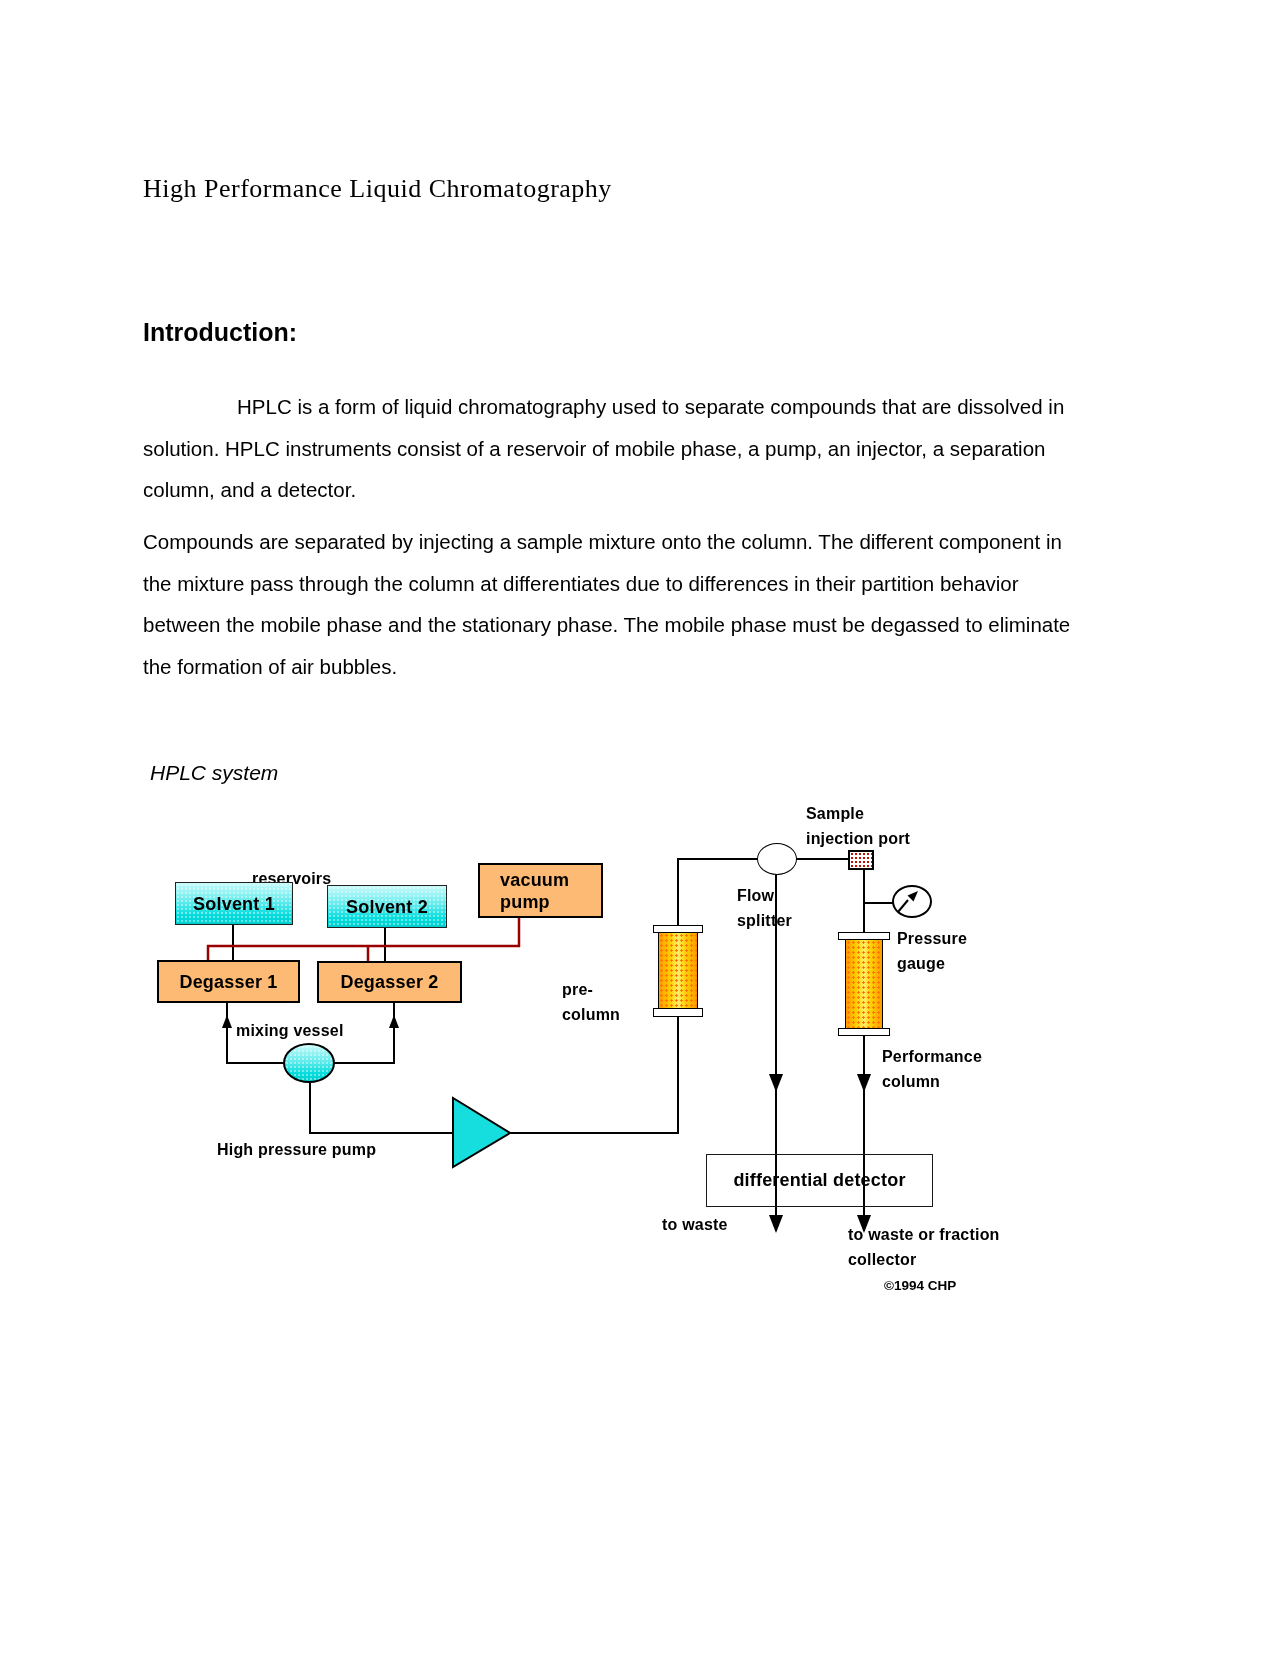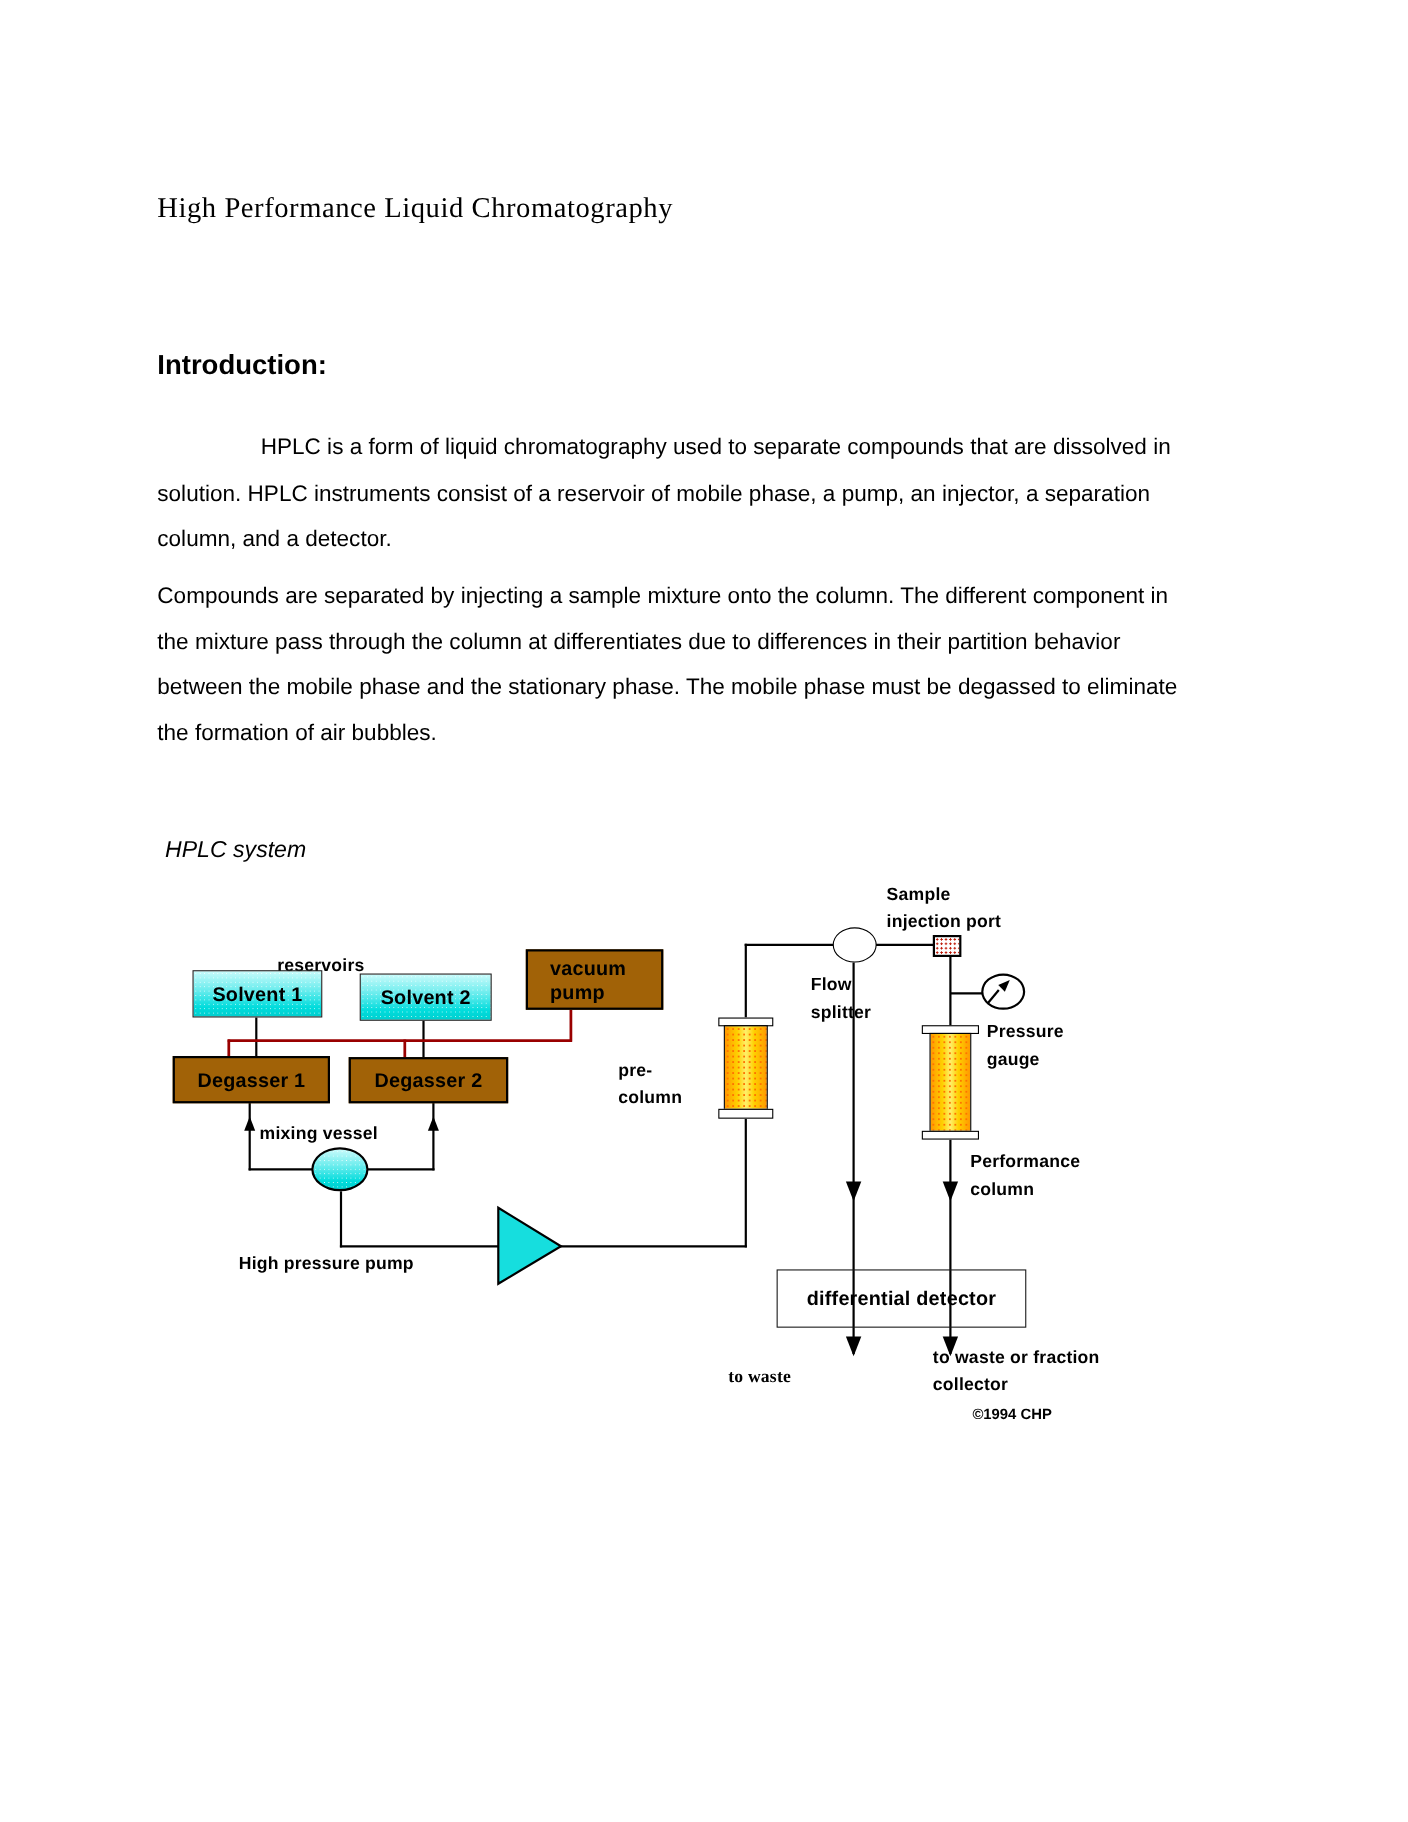--- a/index.html
+++ b/index.html
@@ -31,21 +31,21 @@
 
   .dlabel {
     position:absolute; font-size:16px; font-weight:bold; line-height:25px;
     letter-spacing:0.2px; white-space:nowrap;
   }
   .wrap { white-space:normal; }
   .dbox {
     position:absolute; display:flex; align-items:center; justify-content:center;
     font-size:18px; font-weight:bold; line-height:22px; letter-spacing:0.2px;
   }
-  .white-box { background:#a16207; border:2px solid #000; }
+  .white-box { background:#fdba74; border:2px solid #000; }
   .cyan-fill {
     background-image:
       radial-gradient(circle, rgba(255,255,255,0.85) 22%, transparent 28%),
       linear-gradient(180deg, #c8fbfb 0%, #62ebec 45%, #00dcdc 80%, #00cfcf 100%);
     background-size:4px 4px, 100% 100%;
   }
   .solvent-box { border:1.5px solid #222; }
   .vacuum-box { justify-content:flex-start; padding-left:20px; text-align:left; }
   .ellipse { border-radius:50%; }
   .flow-splitter { background:#fff; border:1.5px solid #000; }
@@ -130,21 +130,21 @@
   <div class="dbox cyan-fill solvent-box" style="left:327px; top:130px; width:120px; height:43px;">Solvent 2</div>
   <div class="dbox white-box vacuum-box wrap" style="left:478px; top:108px; width:125px; height:55px;">vacuum pump</div>
   <div class="dbox white-box" style="left:157px; top:205px; width:143px; height:43px;">Degasser 1</div>
   <div class="dbox white-box" style="left:317px; top:206px; width:145px; height:42px;">Degasser 2</div>
 
   <div class="dlabel" style="left:236px; top:263px;">mixing vessel</div>
   <div class="abs cyan-fill ellipse mixing-vessel" style="left:283px; top:288px; width:52px; height:40px;"></div>
 
   <div class="dlabel" style="left:217px; top:382px;">High pressure pump</div>
 
-  <div class="dlabel wrap" style="left:562px; top:206px; width:72px;">pre-column</div>
+  <div class="dlabel wrap" style="left:562px; top:222px; width:72px;">pre-column</div>
   <div class="col-cap" style="left:653px; top:170px; width:50px; height:8px;"></div>
   <div class="col-body" style="left:658px; top:177px; width:40px; height:77px;"></div>
   <div class="col-cap" style="left:653px; top:253px; width:50px; height:9px;"></div>
 
   <div class="abs ellipse flow-splitter" style="left:757px; top:88px; width:40px; height:32px;"></div>
   <div class="dlabel wrap" style="left:737px; top:128px; width:88px;">Flow splitter</div>
 
   <div class="dlabel wrap" style="left:806px; top:46px; width:125px;">Sample injection port</div>
   <div class="injection-port" style="left:848px; top:95px; width:26px; height:20px;"></div>
 
@@ -156,16 +156,16 @@
   </div>
   <div class="dlabel wrap" style="left:897px; top:171px; width:95px;">Pressure gauge</div>
 
   <div class="col-cap" style="left:838px; top:177px; width:52px; height:8px;"></div>
   <div class="col-body" style="left:845px; top:184px; width:38px; height:90px;"></div>
   <div class="col-cap" style="left:838px; top:273px; width:52px; height:8px;"></div>
   <div class="dlabel wrap" style="left:882px; top:289px; width:112px;">Performance column</div>
 
   <div class="detector-box" style="left:706px; top:399px; width:227px; height:53px;">differential detector</div>
 
-  <div class="dlabel" style="left:662px; top:484px;font-family:Liberation Serif, serif;">to waste</div>
+  <div class="dlabel" style="left:662px; top:457px;">to waste</div>
   <div class="dlabel wrap" style="left:848px; top:467px; width:165px;">to waste or fraction collector</div>
   <div class="dlabel copyright" style="left:884px; top:518px;">©1994 CHP</div>
 </div>
 
 </body></html>

